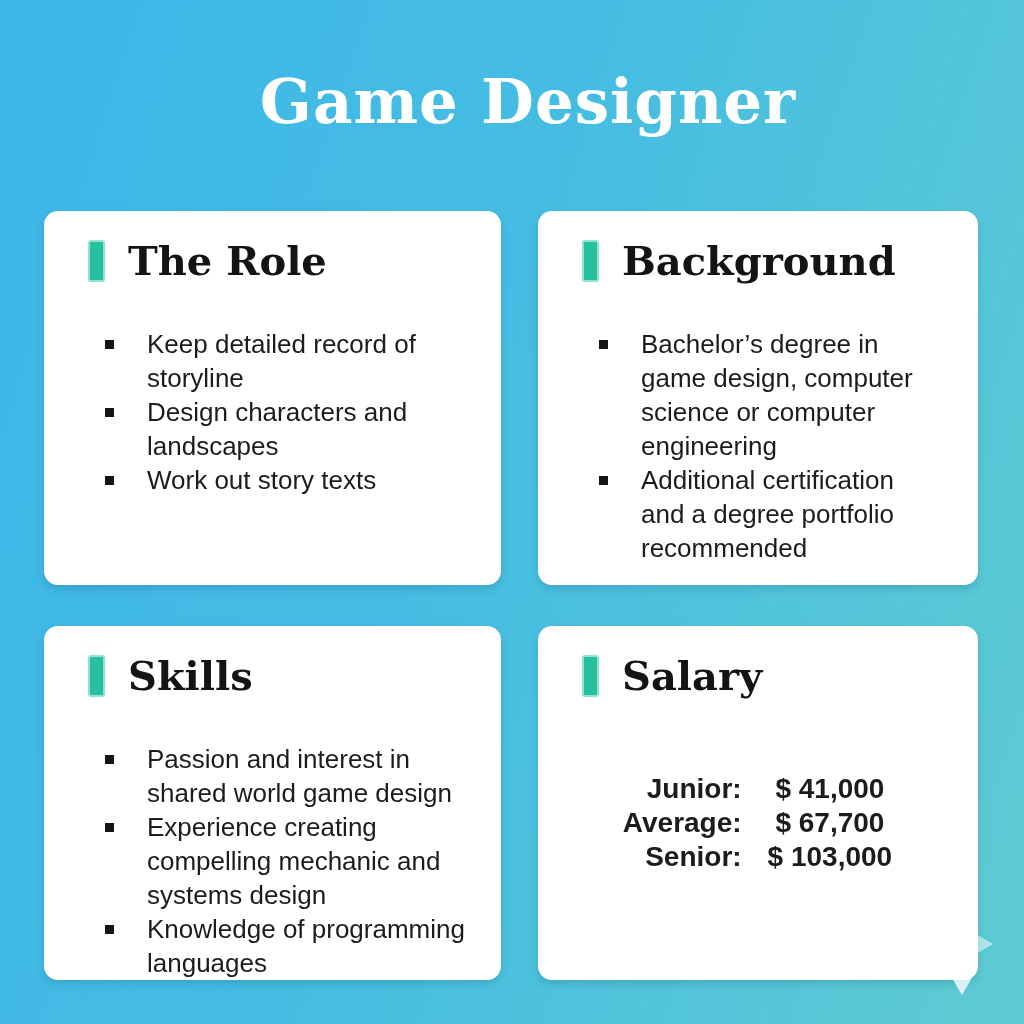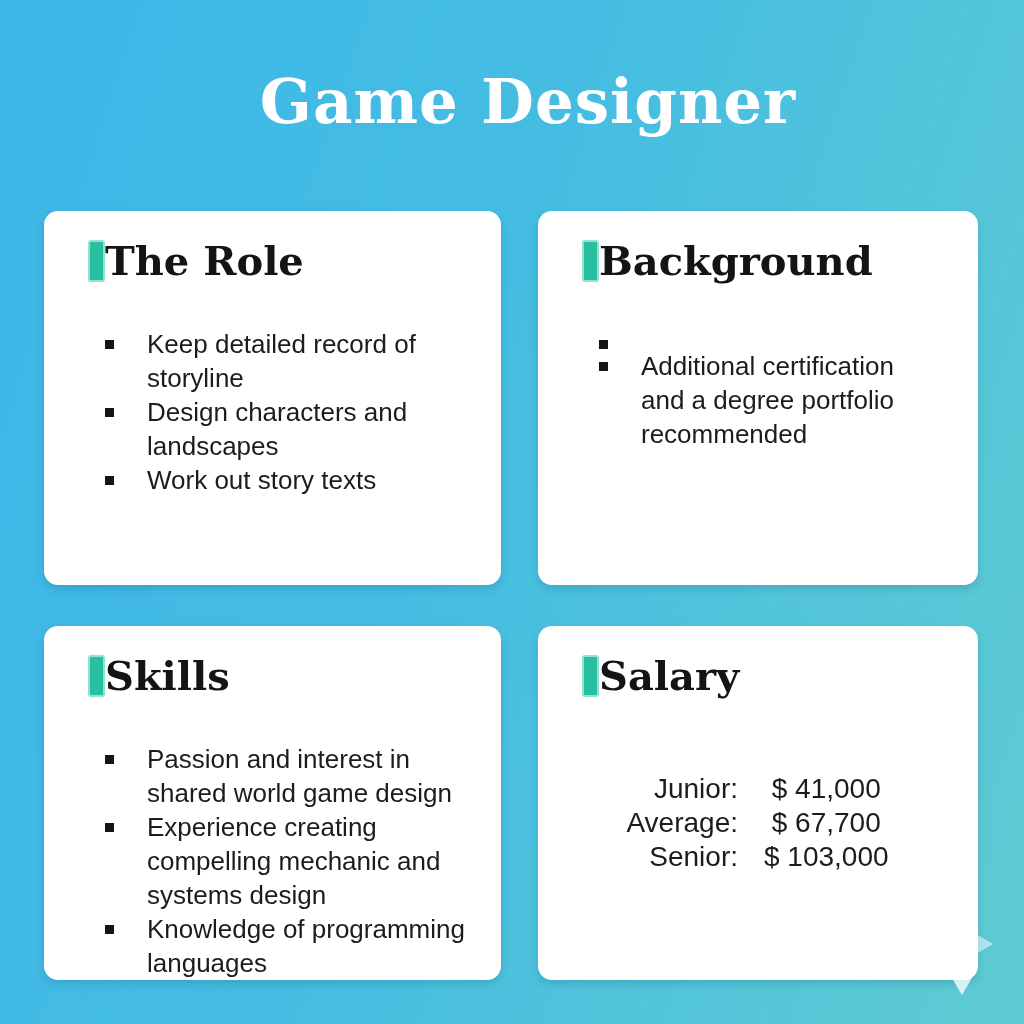--- a/index.html
+++ b/index.html
@@ -48,20 +48,21 @@
     border-radius: 14px;
     box-shadow: 0 4px 8px rgba(20, 80, 110, 0.22);
     padding: 26px 28px 20px 44px;
   }
   .card.right-col {
     padding-right: 45px;
   }
   .card-head {
     display: flex;
     align-items: center;
+    gap: 23px;
   }
   .accent-bar {
     flex: 0 0 auto;
     width: 13px;
     height: 38px;
     background: #28c0a1;
     border: 2px solid #90e4cd;
     border-radius: 3px;
   }
   .card-title {
@@ -92,20 +93,21 @@
   }
   .salary-table {
     display: grid;
     grid-template-columns: auto auto;
     column-gap: 26px;
     width: max-content;
     margin: 72px auto 8px;
     font-size: 28px;
     line-height: 34px;
     color: #1c1c1c;
+    font-weight: bold;
   }
   .salary-label { text-align: right; }
   .salary-value { text-align: center; }
   .tail {
     position: absolute;
     width: 0;
     height: 0;
   }
   .tail-right {
     right: -15px;
@@ -153,20 +155,21 @@
     </section>
 
     <section class="card right-col">
       <div class="card-head">
         <span class="accent-bar"></span>
         <h2 class="card-title">Background</h2>
       </div>
       <ul class="bullets">
         <li>
           <span class="bullet-square"></span>
+          <span>Bachelor’s degree in game design, computer science or computer engineering</span>
         </li>
         <li>
           <span class="bullet-square"></span>
           <span>Additional certification and a degree portfolio recommended</span>
         </li>
       </ul>
     </section>
 
     <section class="card">
       <div class="card-head">

